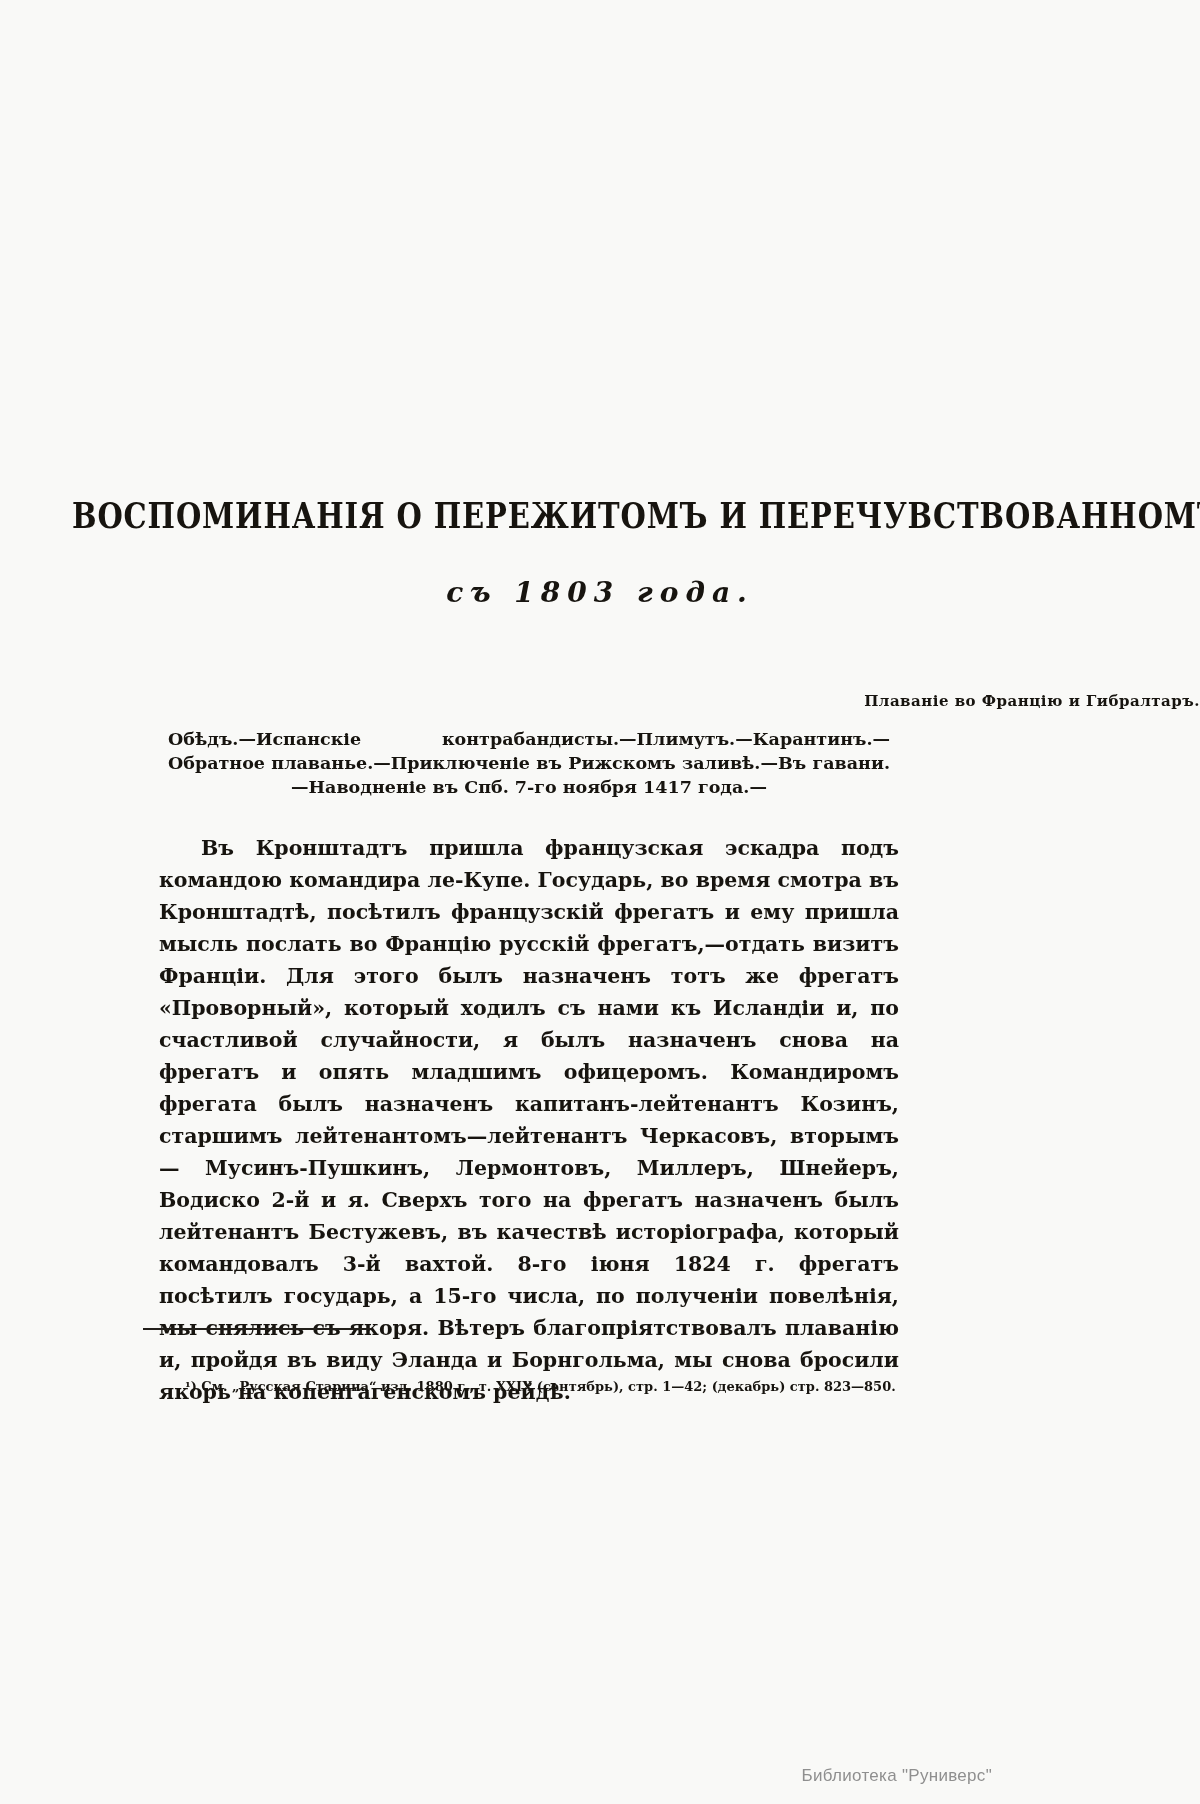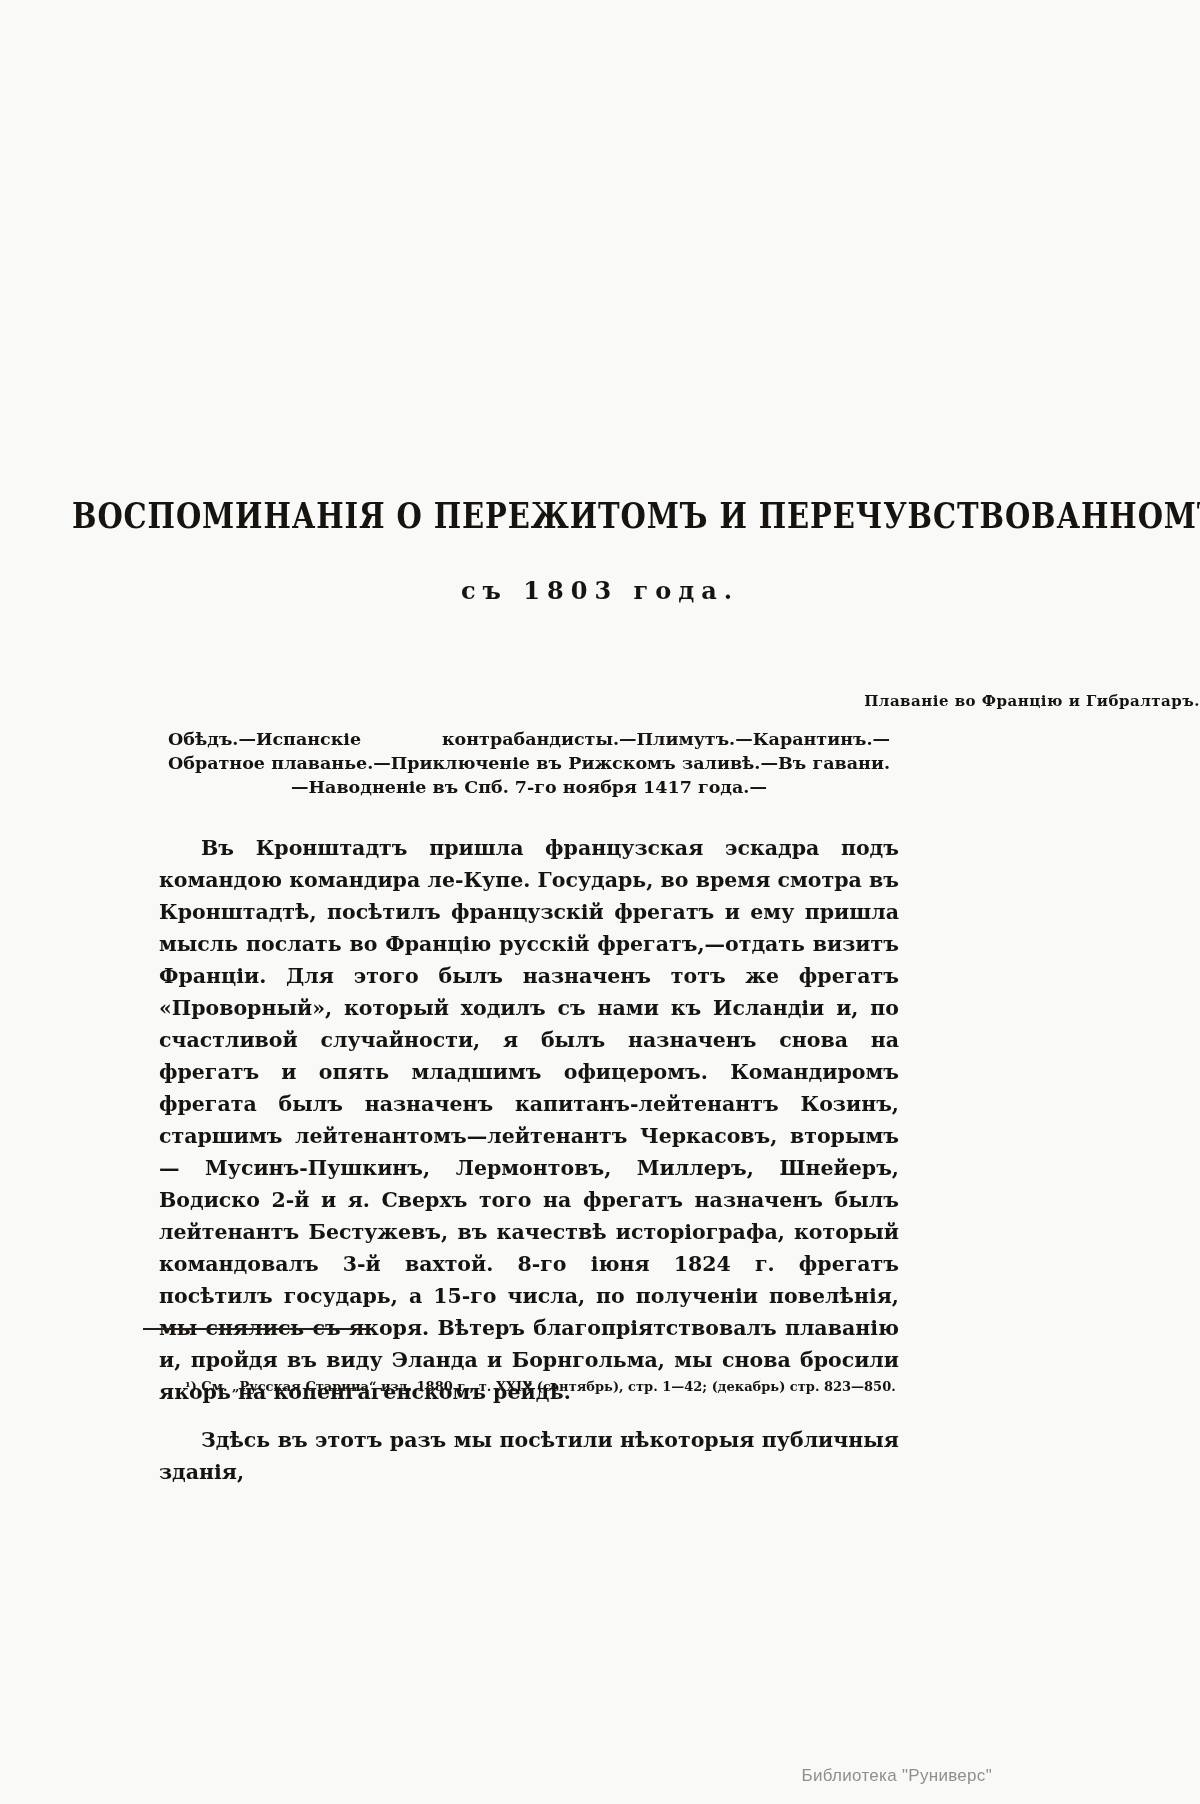--- a/index.html
+++ b/index.html
@@ -32,23 +32,24 @@
     transform: scaleX(0.88) scaleY(1.08);
     transform-origin: 50% 50%;
     white-space: nowrap;
   }
   .subtitle {
     position: absolute;
     top: 576px;
     left: 0;
     width: 1200px;
     text-align: center;
-    font-size: 24px;
+    font-size: 28px;
     font-weight: bold;
     letter-spacing: 7px;
+    font-style: italic;
   }
   .chapter {
     position: absolute;
     top: 636px;
     left: 0;
     width: 1200px;
     text-align: center;
     font-size: 19px;
     font-weight: bold;
     letter-spacing: 5px;
@@ -127,21 +128,20 @@
 
   <div class="subtitle">съ 1803 года.</div>
 
 
   <div class="section-heading">Плаваніе во Францію и Гибралтаръ.</div>
 
   <div class="abstract">Обѣдъ.—Испанскіе контрабандисты.—Плимутъ.—Карантинъ.—Обратное плаванье.—Приключеніе въ Рижскомъ заливѣ.—Въ гавани.—Наводненіе въ Спб. 7-го ноября 1417 года.—</div>
 
   <div class="body-text">
     <p>Въ Кронштадтъ пришла французская эскадра подъ командою командира ле-Купе. Государь, во время смотра въ Кронштадтѣ, посѣтилъ французскій фрегатъ и ему пришла мысль послать во Францію русскій фрегатъ,—отдать визитъ Франціи. Для этого былъ назначенъ тотъ же фрегатъ «Проворный», который ходилъ съ нами къ Исландіи и, по счастливой случайности, я былъ назначенъ снова на фрегатъ и опять младшимъ офицеромъ. Командиромъ фрегата былъ назначенъ капитанъ-лейтенантъ Козинъ, старшимъ лейтенантомъ—лейтенантъ Черкасовъ, вторымъ — Мусинъ-Пушкинъ, Лермонтовъ, Миллеръ, Шнейеръ, Водиско 2-й и я. Сверхъ того на фрегатъ назначенъ былъ лейтенантъ Бестужевъ, въ качествѣ исторіографа, который командовалъ 3-й вахтой. 8-го іюня 1824 г. фрегатъ посѣтилъ государь, а 15-го числа, по полученіи повелѣнія, мы снялись съ якоря. Вѣтеръ благопріятствовалъ плаванію и, пройдя въ виду Эланда и Борнгольма, мы снова бросили якорь на копенгагенскомъ рейдѣ.</p>
-    <p>Здѣсь въ этотъ разъ мы посѣтили нѣкоторыя публичныя зданія,</p>
   </div>
 
   <div class="footnote-rule"></div>
 
   <div class="footnote">¹) См. „Русская Старина“ изд. 1880 г., т. XXIX (сентябрь), стр. 1—42; (декабрь) стр. 823—850.</div>
 
   <div class="watermark">Библиотека "Руниверс"</div>
 
 </div>
 

